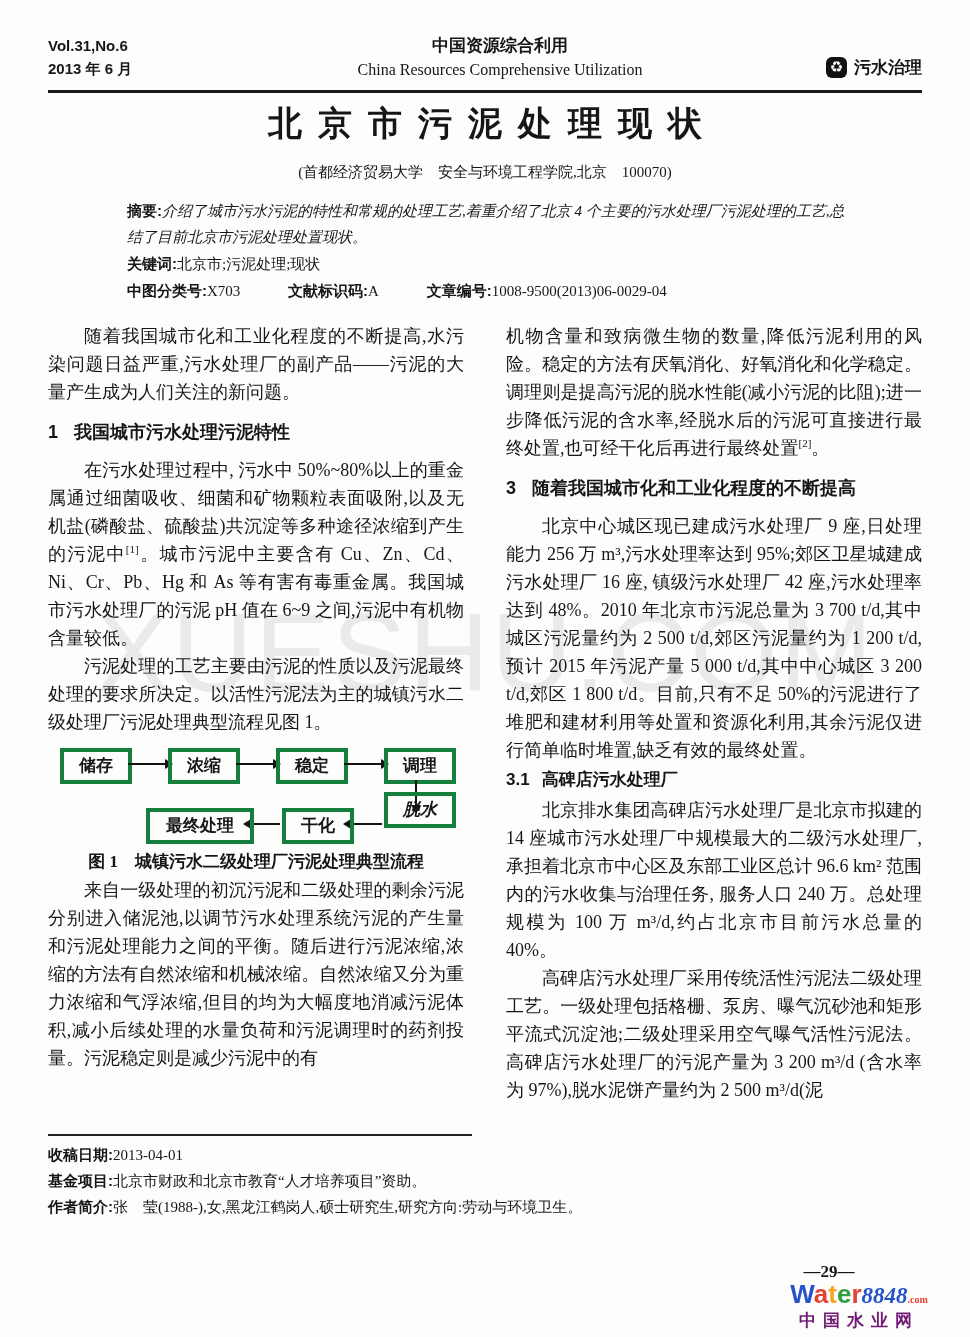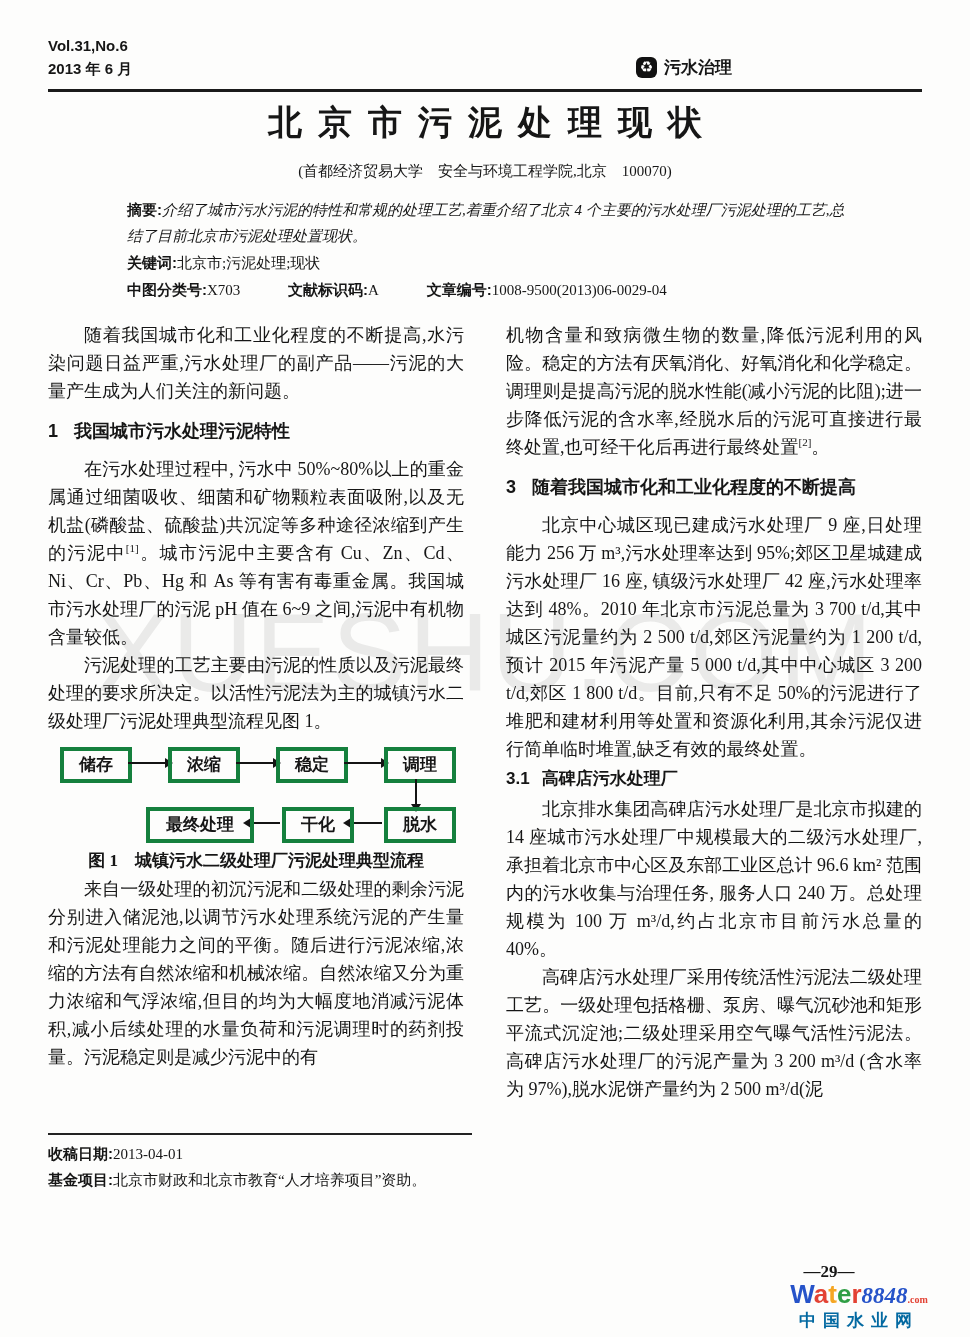--- a/index.html
+++ b/index.html
@@ -108,20 +108,24 @@
 
   <div class="watermark">XUESHU.COM</div>
 
   <div class="content">
 
     <div class="jheader">
       <div class="jh-left">
         <div>Vol.31,No.6</div>
         <div>2013 年 6 月</div>
       </div>
+      <div class="jh-center">
+        <div class="jh-cn">中国资源综合利用</div>
+        <div class="jh-en">China Resources Comprehensive Utilization</div>
+      </div>
       <div class="jh-right">
         <span class="recycle-badge">♻</span>
         <span class="jh-column">污水治理</span>
       </div>
     </div>
     <div class="jrule"></div>
 
     <div class="a-title">北京市污泥处理现状</div>
     <div class="a-affil">(首都经济贸易大学　安全与环境工程学院,北京　100070)</div>
 
@@ -151,21 +155,21 @@
 
         <div class="flowchart">
           <div class="fbox" style="left:12px;width:64px;top:4px;">储存</div>
           <div class="arrow-r" style="left:80px;width:38px;top:19px;"></div>
           <div class="fbox" style="left:120px;width:64px;top:4px;">浓缩</div>
           <div class="arrow-r" style="left:188px;width:38px;top:19px;"></div>
           <div class="fbox" style="left:228px;width:64px;top:4px;">稳定</div>
           <div class="arrow-r" style="left:296px;width:38px;top:19px;"></div>
           <div class="fbox" style="left:336px;width:64px;top:4px;">调理</div>
           <div class="arrow-d" style="left:367px;top:36px;height:26px;"></div>
-          <div class="fbox" style="left:336px;width:64px;top:64px;">脱水</div>
+          <div class="fbox" style="left:336px;width:64px;top:48px;font-style:italic;">脱水</div>
           <div class="arrow-l" style="left:302px;width:32px;top:79px;"></div>
           <div class="fbox" style="left:234px;width:64px;top:64px;">干化</div>
           <div class="arrow-l" style="left:202px;width:30px;top:79px;"></div>
           <div class="fbox" style="left:98px;width:100px;top:64px;">最终处理</div>
         </div>
         <div class="fig-caption">图 1　城镇污水二级处理厂污泥处理典型流程</div>
 
         <p class="ind">来自一级处理的初沉污泥和二级处理的剩余污泥分别进入储泥池,以调节污水处理系统污泥的产生量和污泥处理能力之间的平衡。随后进行污泥浓缩,浓缩的方法有自然浓缩和机械浓缩。自然浓缩又分为重力浓缩和气浮浓缩,但目的均为大幅度地消减污泥体积,减小后续处理的水量负荷和污泥调理时的药剂投量。污泥稳定则是减少污泥中的有</p>
       </div>
 
@@ -184,25 +188,26 @@
 
         <p class="ind">北京排水集团高碑店污水处理厂是北京市拟建的 14 座城市污水处理厂中规模最大的二级污水处理厂,承担着北京市中心区及东部工业区总计 96.6 km² 范围内的污水收集与治理任务, 服务人口 240 万。总处理规模为 100 万 m³/d,约占北京市目前污水总量的 40%。</p>
         <p class="ind">高碑店污水处理厂采用传统活性污泥法二级处理工艺。一级处理包括格栅、泵房、曝气沉砂池和矩形平流式沉淀池;二级处理采用空气曝气活性污泥法。高碑店污水处理厂的污泥产量为 3 200 m³/d (含水率为 97%),脱水泥饼产量约为 2 500 m³/d(泥</p>
       </div>
     </div>
 
     <div class="footnotes">
       <div class="fn-rule"></div>
       <div><span class="lbl">收稿日期:</span><span>2013-04-01</span></div>
       <div><span class="lbl">基金项目:</span><span>北京市财政和北京市教育“人才培养项目”资助。</span></div>
+      <div><span class="lbl">作者简介:</span><span>张　莹(1988-),女,黑龙江鹤岗人,硕士研究生,研究方向:劳动与环境卫生。</span></div>
     </div>
 
   </div>
 
   <div class="footer">
     <div class="page-num">—29—</div>
     <div class="logo">
       <span class="logo-word"><span style="color: rgb(38, 83, 201);">W</span><span style="color: rgb(227, 66, 52);">a</span><span style="color: rgb(245, 166, 35);">t</span><span style="color: rgb(47, 158, 68);">e</span><span style="color: rgb(227, 66, 52);">r</span></span><span class="logo-num" style="color: rgb(38, 83, 201);">8848</span><span class="logo-com" style="color: rgb(227, 66, 52);">.com</span>
-      <div class="logo-site" style="color: #0369a1;">中国水业网</div>
+      <div class="logo-site" style="color: #701a75;">中国水业网</div>
     </div>
   </div>
 
 </div>
 
 </body></html>

